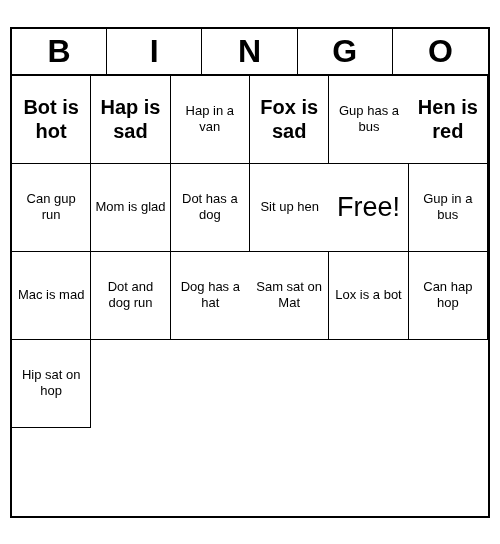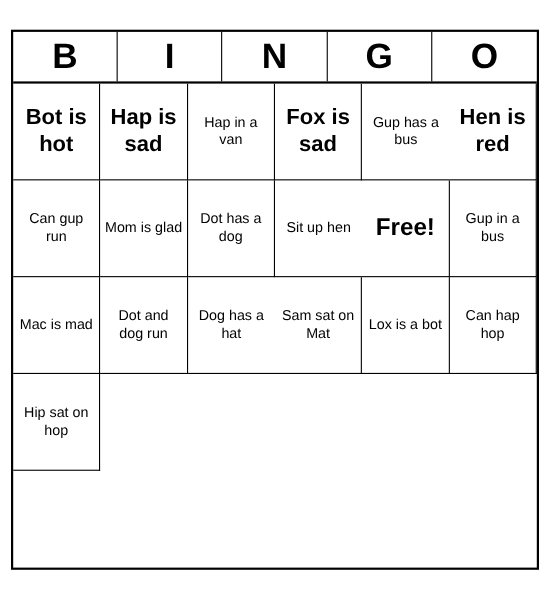--- a/index.html
+++ b/index.html
@@ -48,22 +48,22 @@
       font-size: 13px;
       line-height: 1.2;
     }
     .bingo-cell:nth-child(5n) {
       border-right: none;
     }
     .bingo-cell:nth-child(n+21) {
       border-bottom: none;
     }
     .bingo-cell.free {
-      font-size: 22px;
-      font-weight: bold;
+      font-size: 27px;
+      font-weight: normal;
     }
     .bingo-cell.xl-text {
       font-size: 20px;
       font-weight: bold;
     }
   </style>
 </head>
 <body>
 
 <div class="bingo-card">

